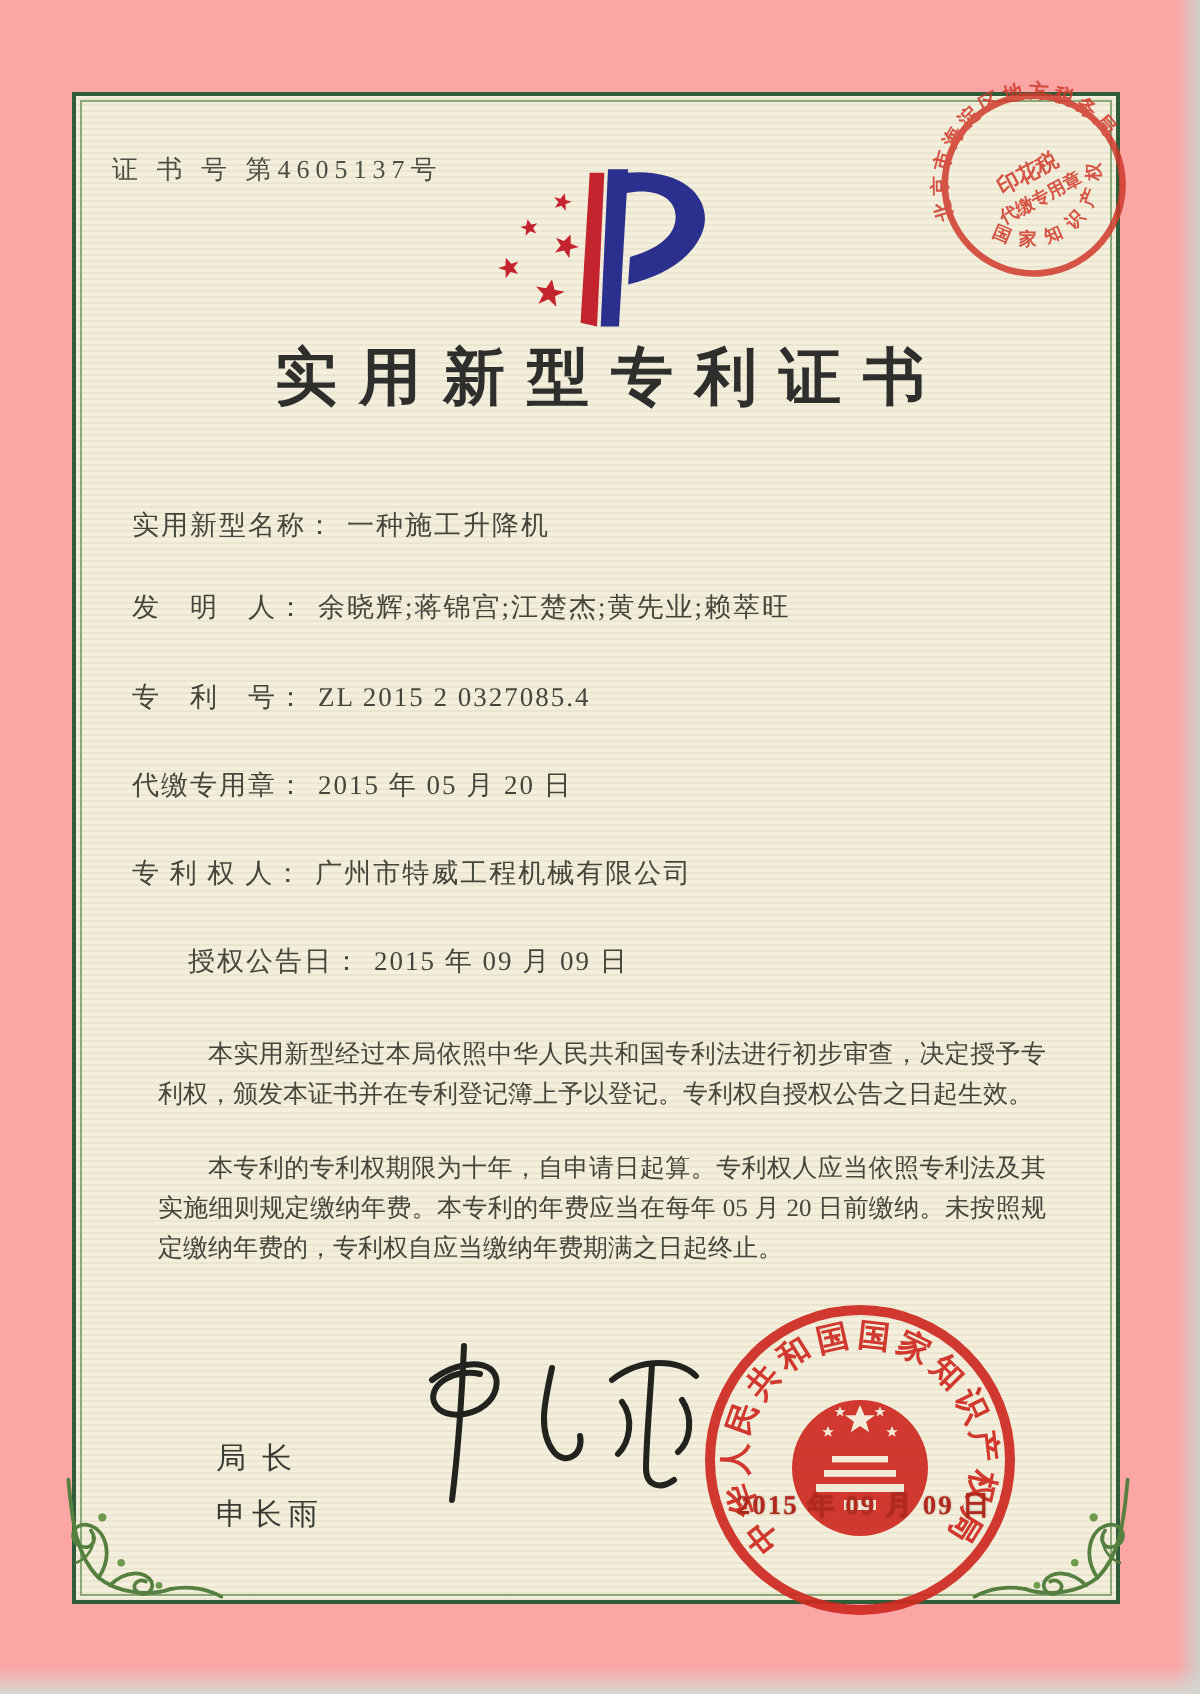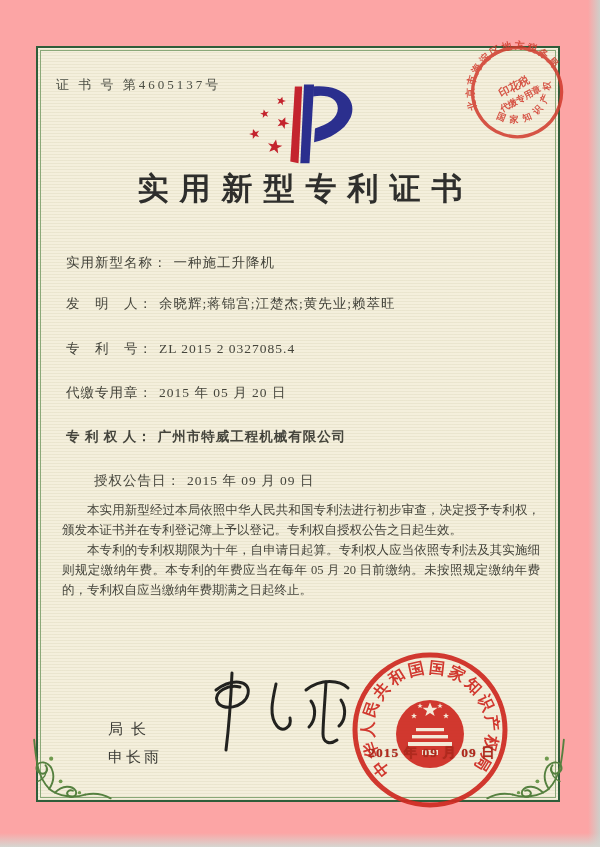--- a/index.html
+++ b/index.html
@@ -29,26 +29,26 @@
   .logo{position:absolute;left:240px;top:80px;}
   .title{
     position:absolute;left:0;top:168px;width:600px;text-align:center;
     font-size:31px;font-weight:bold;letter-spacing:11px;color:#2e2e2c;
     text-indent:11px;
   }
   .fields{position:absolute;left:66px;top:248px;width:470px;}
   .field-row{position:absolute;left:0;font-size:13.5px;color:#45453c;letter-spacing:1px;white-space:nowrap;}
   .field-row .lbl{margin-right:6px;}
   .row0{top:6px;}  .row1{top:47px;}  .row2{top:92px;}
-  .row3{top:136px;} .row4{top:180px;font-weight:bold;} .row5{top:224px;margin-left:28px;}
+  .row3{top:136px;} .row4{top:180px;} .row5{top:224px;margin-left:28px;}
   .bodytext{
     position:absolute;left:62px;top:500px;width:478px;
     font-size:12.5px;line-height:20px;color:#45453c;text-align:justify;
   }
-  .bodytext p{margin:0;text-indent:2em;}
+  .bodytext p{margin:17px;text-indent:2em;}
   .sig-block{position:absolute;left:108px;top:692px;font-size:15px;color:#3a3a34;margin-top:28px;}
   .sig-title{letter-spacing:8px;}
   .sig-name{margin-top:9px;letter-spacing:3px;}
   .signature{position:absolute;left:188px;top:668px;}
   .seal{position:absolute;left:350px;top:650px;opacity:0.93;}
   .seal-date{
     position:absolute;left:348px;top:744px;width:168px;text-align:center;
     font-size:13.5px;font-weight:bold;color:#b3281c;letter-spacing:1px;z-index:5;
     text-shadow:0 0 1px rgba(90,40,30,0.55);
   }

